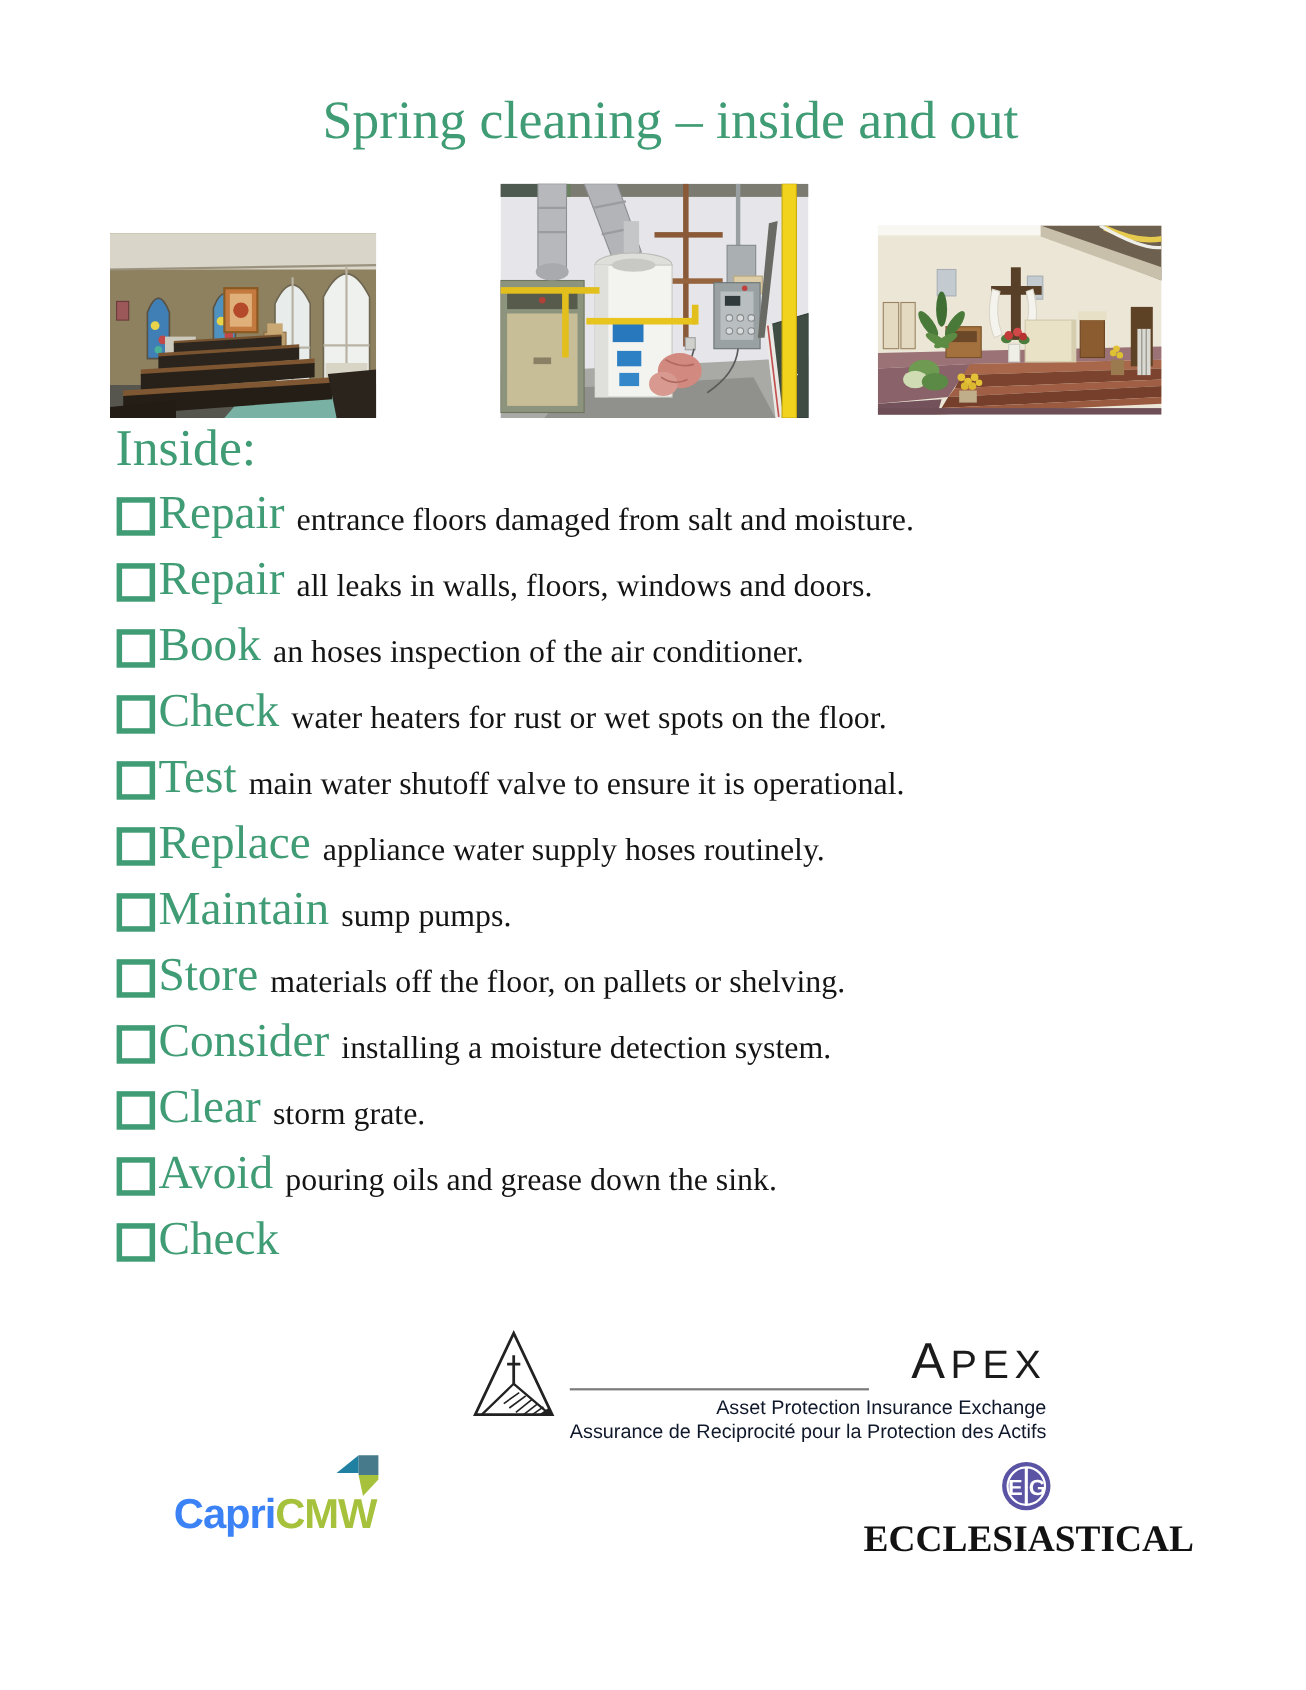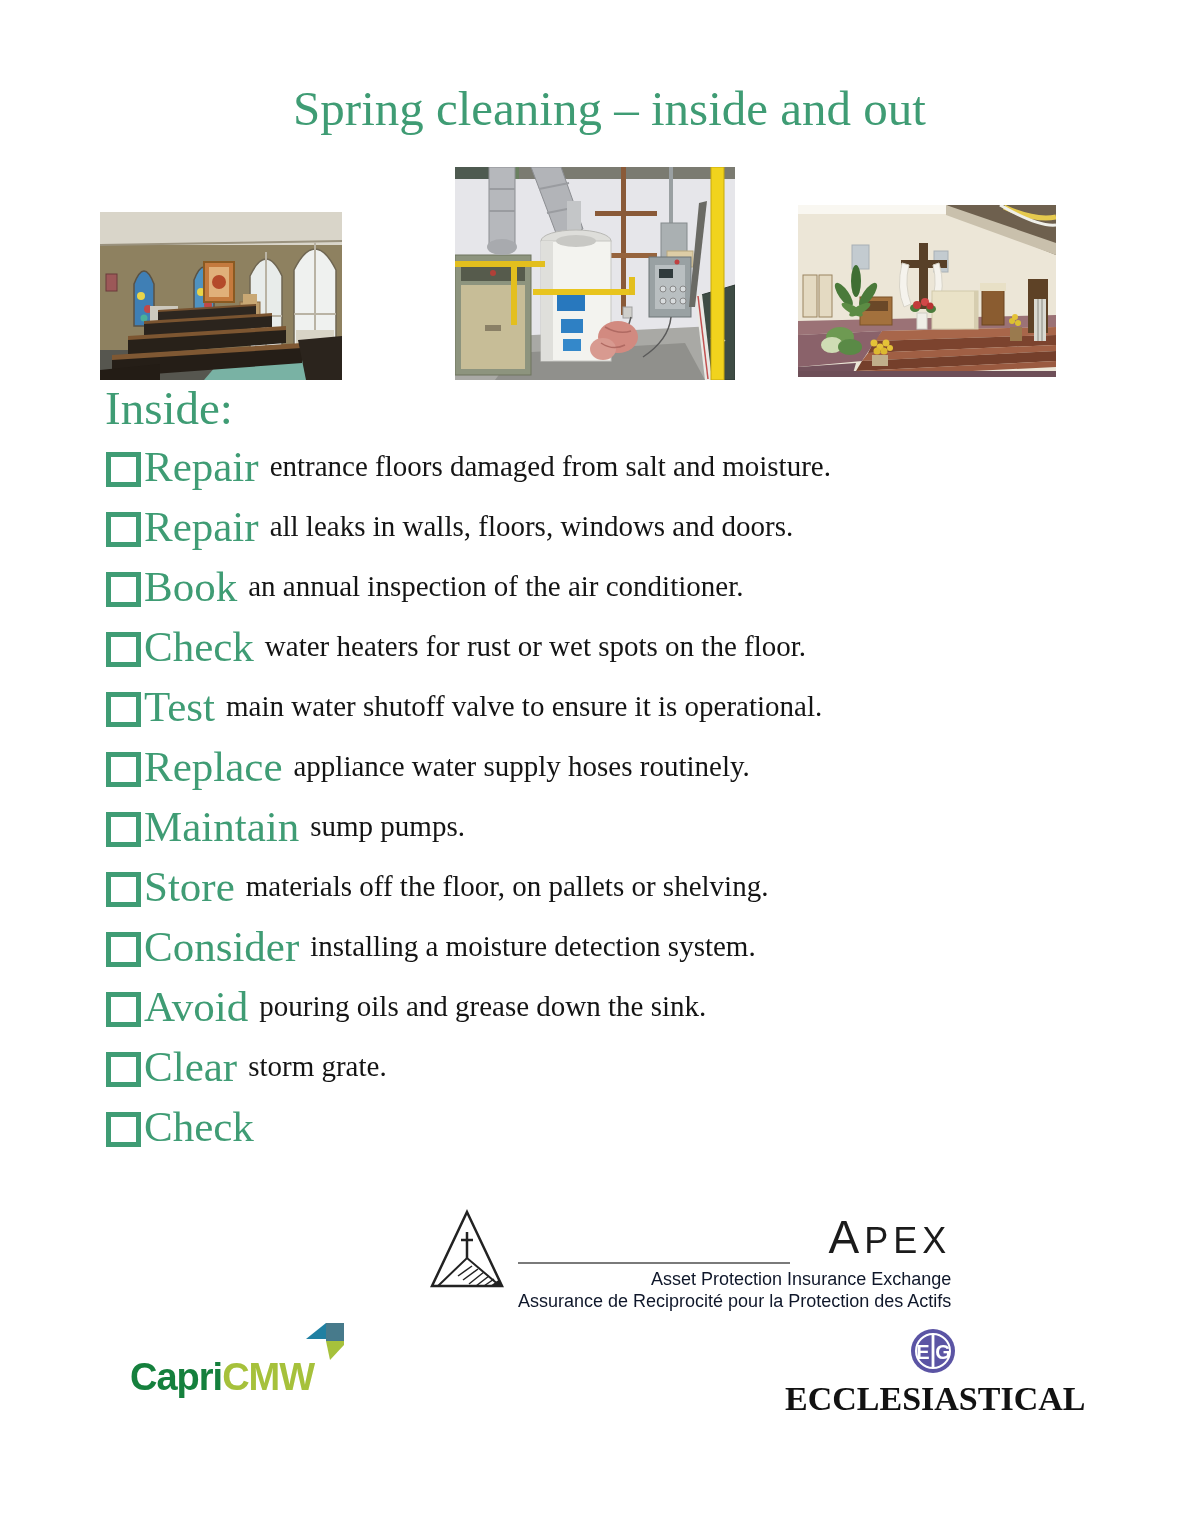--- a/index.html
+++ b/index.html
@@ -38,21 +38,21 @@
     color:var(--green);
     line-height:1.1;
   }
   .checklist{
     position:absolute;
     left:106px;top:445px;
     width:990px;
   }
   .check-item{
     display:flex;
-    align-items:center;
+    align-items:flex-end;
     height:43px;
     margin-bottom:17px;
     white-space:nowrap;
   }
   .checkbox{
     width:25px;height:25px;
     border:5px solid var(--green);
     display:inline-block;
     align-self:flex-end;
     transform:translateY(-1px);
@@ -100,21 +100,21 @@
     position:absolute;left:118px;top:1318px;
     width:245px;height:84px;
     font-family:"Liberation Sans", sans-serif;
   }
   .capri-arrow{position:absolute;left:186px;top:0;}
   .capri-text{
     position:absolute;left:12px;top:40px;
     font-size:38px;font-weight:700;letter-spacing:-1px;
     line-height:1;
   }
-  .capri-blue{color:#15803d;}
+  .capri-blue{color:#3b82f6;margin-left:28px;}
   .capri-green{color:#a6c13b;}
   
   .eccl{
     position:absolute;left:785px;top:1328px;
     width:295px;text-align:center;
   }
   .eccl-mono{display:inline-block;}
   .eccl-name{
     margin-top:4px;
     font-family:"Liberation Serif", serif;
@@ -311,21 +311,21 @@
       <span class="desc">entrance floors damaged from salt and moisture.</span>
     </div>
     <div class="check-item">
       <span class="checkbox"></span>
       <span class="kw">Repair</span>
       <span class="desc">all leaks in walls, floors, windows and doors.</span>
     </div>
     <div class="check-item">
       <span class="checkbox"></span>
       <span class="kw">Book</span>
-      <span class="desc">an annual inspection of the air conditioner.</span>
+      <span class="desc">an hoses inspection of the air conditioner.</span>
     </div>
     <div class="check-item">
       <span class="checkbox"></span>
       <span class="kw">Check</span>
       <span class="desc">water heaters for rust or wet spots on the floor.</span>
     </div>
     <div class="check-item">
       <span class="checkbox"></span>
       <span class="kw">Test</span>
       <span class="desc">main water shutoff valve to ensure it is operational.</span>
@@ -345,27 +345,27 @@
       <span class="kw">Store</span>
       <span class="desc">materials off the floor, on pallets or shelving.</span>
     </div>
     <div class="check-item">
       <span class="checkbox"></span>
       <span class="kw">Consider</span>
       <span class="desc">installing a moisture detection system.</span>
     </div>
     <div class="check-item">
       <span class="checkbox"></span>
+      <span class="kw">Clear</span>
+      <span class="desc">storm grate.</span>
+    </div>
+    <div class="check-item">
+      <span class="checkbox"></span>
       <span class="kw">Avoid</span>
       <span class="desc">pouring oils and grease down the sink.</span>
-    </div>
-    <div class="check-item">
-      <span class="checkbox"></span>
-      <span class="kw">Clear</span>
-      <span class="desc">storm grate.</span>
     </div>
     <div class="check-item">
       <span class="checkbox"></span>
       <span class="kw">Check</span>
     </div>
   </div>
 
   <div class="apex">
     <svg width="78" height="82" viewBox="0 0 78 82">
       <polygon points="39,4 74,78 4,78" fill="none" stroke="#222222" stroke-width="2.5"></polygon>

